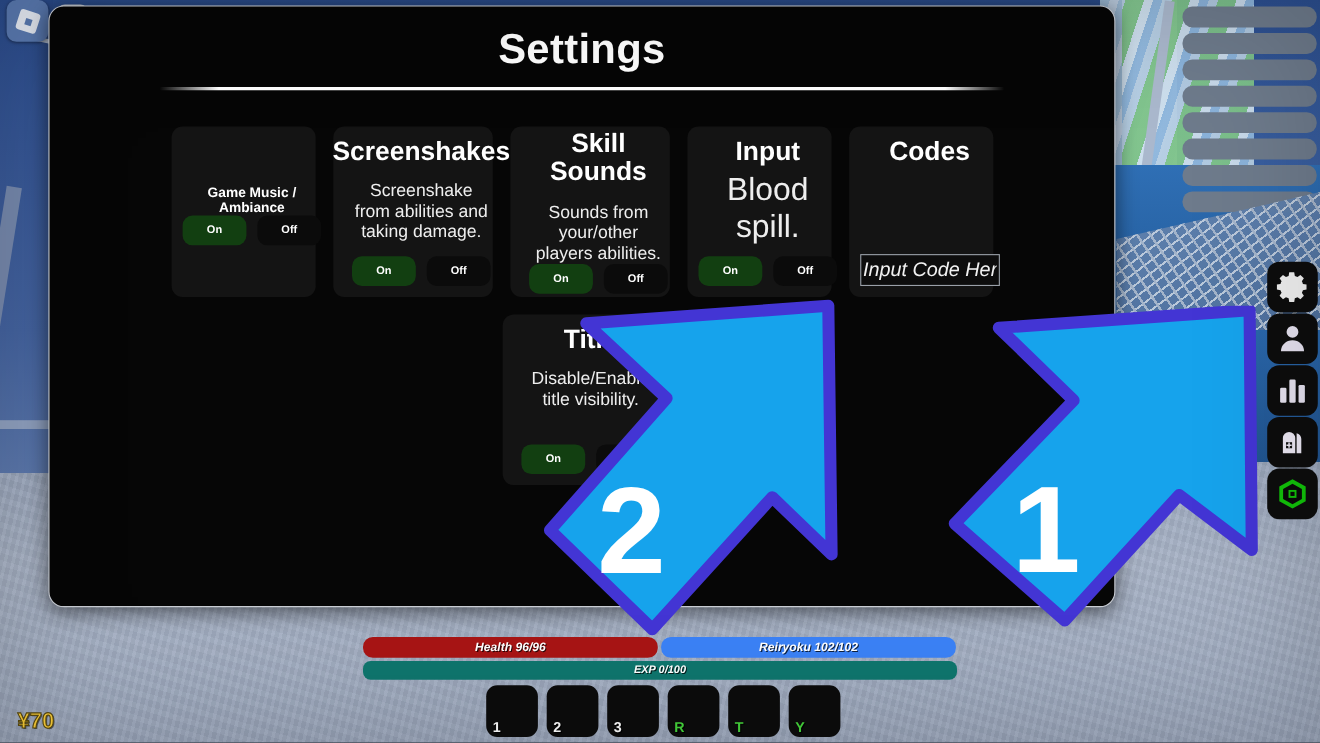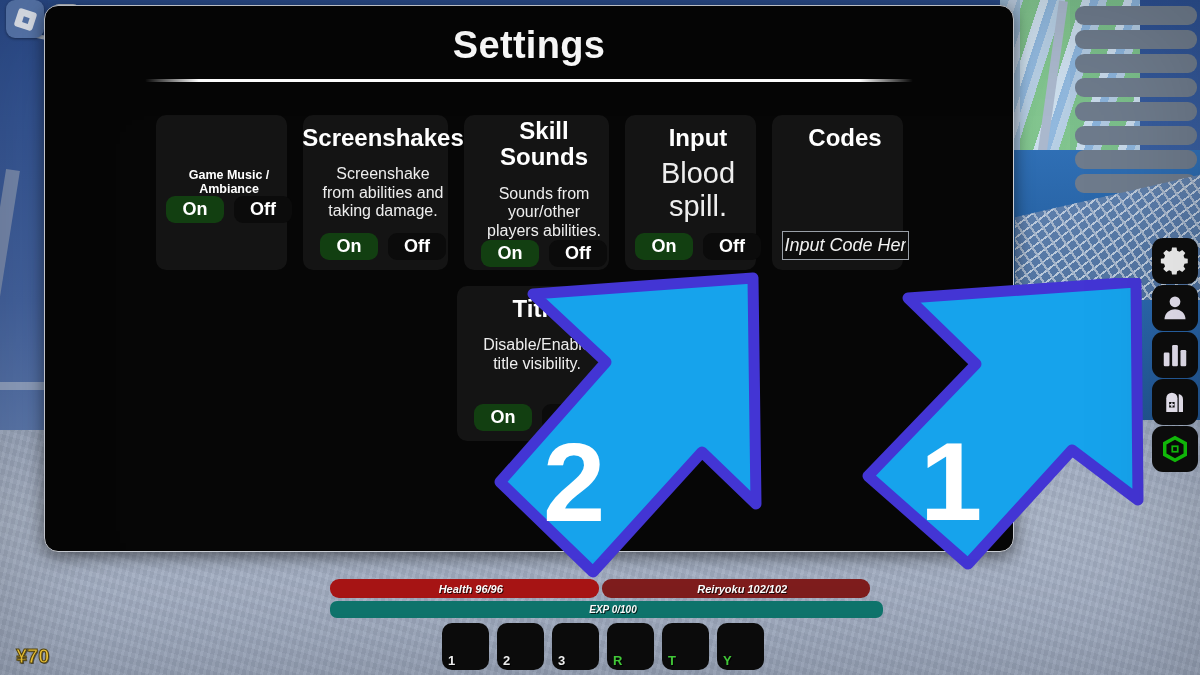--- a/index.html
+++ b/index.html
@@ -75,43 +75,43 @@
   .card{background:#141414;border-radius:10px;width:131px;height:155px;
     display:flex;flex-direction:column;align-items:center;padding:6px 4px 0 20px;box-sizing:border-box;position:relative;justify-content:center;}
   .card.wide{width:145px;}
   .card-title{color:#fff;font-weight:bold;font-size:24px;text-align:center;line-height:1.1;margin-top:4px;}
   .card-title.small{font-size:12.5px;margin-top:11px;}
   .card-desc{color:#eeeeee;font-size:16px;text-align:center;line-height:1.16;margin-top:14px;
     flex:1;font-weight:400;}
   .card-desc.big{font-size:29px;line-height:1.12;margin-top:6px;}
   .toggles{display:flex;gap:10px;margin-bottom:10px;}
   .tbtn{width:58px;height:27px;border-radius:9px;display:flex;align-items:center;justify-content:center;
-    font-size:18px;font-weight:bold;color:#ffffff;border:none;font-family:inherit;cursor:pointer;}
+    font-size:10px;font-weight:bold;color:#ffffff;border:none;font-family:inherit;cursor:pointer;}
   .tbtn.on{background:#123f11;}
   .tbtn.off{background:#0b0b0b;}
   .code-input{width:127px;height:29px;background:#0d0d0d;border:1px solid #9aa0a8;color:#f2f2f2;
     font-style:italic;font-size:18px;font-weight:500;text-align:center;margin-bottom:10px;
     font-family:inherit;box-sizing:border-box;}
   .code-input::placeholder{color:#f2f2f2;opacity:1;font-style:italic;}
 
   .cards-row2{display:flex;justify-content:center;margin-top:16px;}
 
   
   .arrow{position:absolute;pointer-events:none;}
   .arrow-num{position:absolute;color:#ffffff;font-weight:bold;font-size:112px;line-height:1;
     font-family:"Liberation Sans",sans-serif;}
 
   
   .hud{position:absolute;left:0;top:575px;width:1200px;height:100px;}
   .bar-wrap{position:absolute;left:330px;top:4px;width:540px;display:flex;gap:3px;}
   .bar{height:19px;border-radius:9px;display:flex;align-items:center;justify-content:center;
     color:#ffffff;font-size:11px;font-weight:bold;font-style:italic;
-    text-shadow:1px 1px 0 rgba(0,0,0,.75);padding-left:13px;}
+    text-shadow:1px 1px 0 rgba(0,0,0,.75);}
   .bar.health{width:268px;background:#a81515;}
-  .bar.reiryoku{width:268px;background:#7f1d1d;}
+  .bar.reiryoku{width:268px;background:#3b82f6;}
   .bar.exp{position:absolute;left:330px;top:26px;width:540px;height:17px;background:#0f766e;border-radius:7px;
     display:flex;align-items:center;justify-content:center;color:#ffffff;font-size:10px;font-weight:bold;font-style:italic;text-align:center;}
   .slots{position:absolute;left:442px;top:48px;display:flex;gap:8px;}
   .slot{width:47px;height:47px;border-radius:10px;background:#0c0c0c;position:relative;}
   .slot b{position:absolute;left:6px;bottom:2px;font-size:13px;font-weight:bold;color:#ffffff;
     text-shadow:1px 1px 0 rgba(0,0,0,.8);}
   .slot b.key{color:#46d63c;}
 
   .cash{position:absolute;left:16px;top:645px;color:#ffd23a;font-size:20px;font-weight:bold;
     -webkit-text-stroke:1px #5a4a10;text-shadow:1px 1px 0 rgba(0,0,0,.5);}

